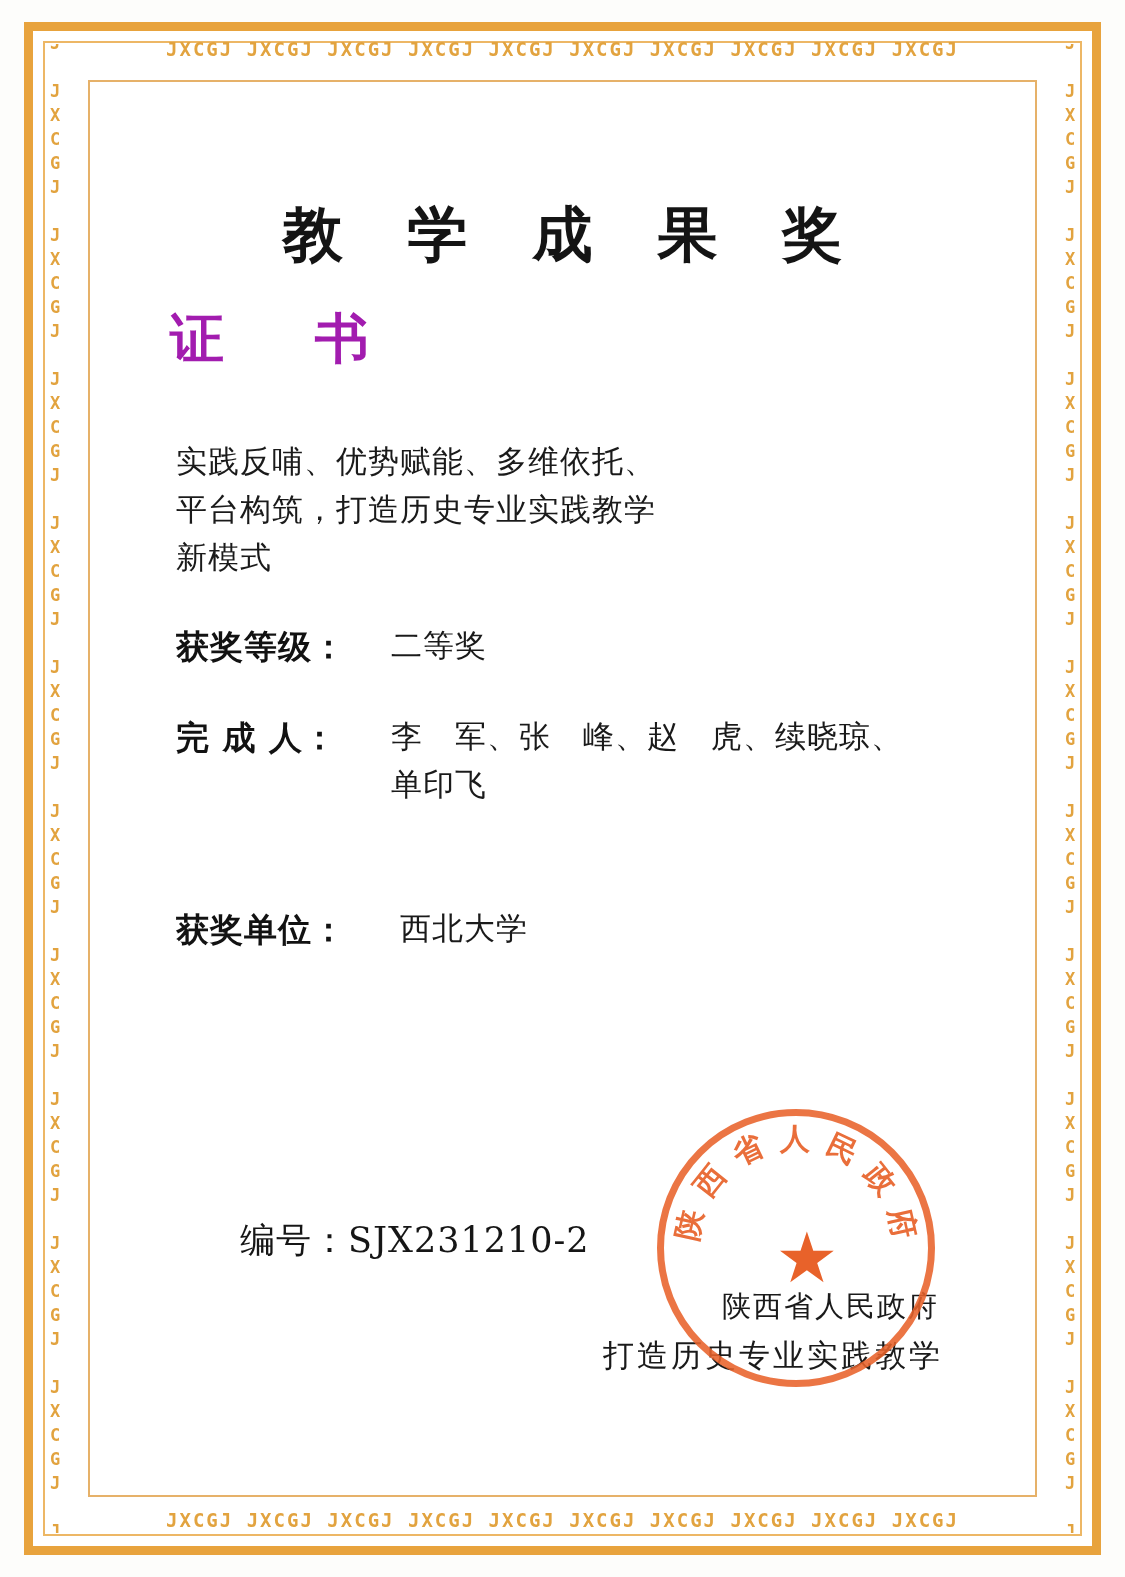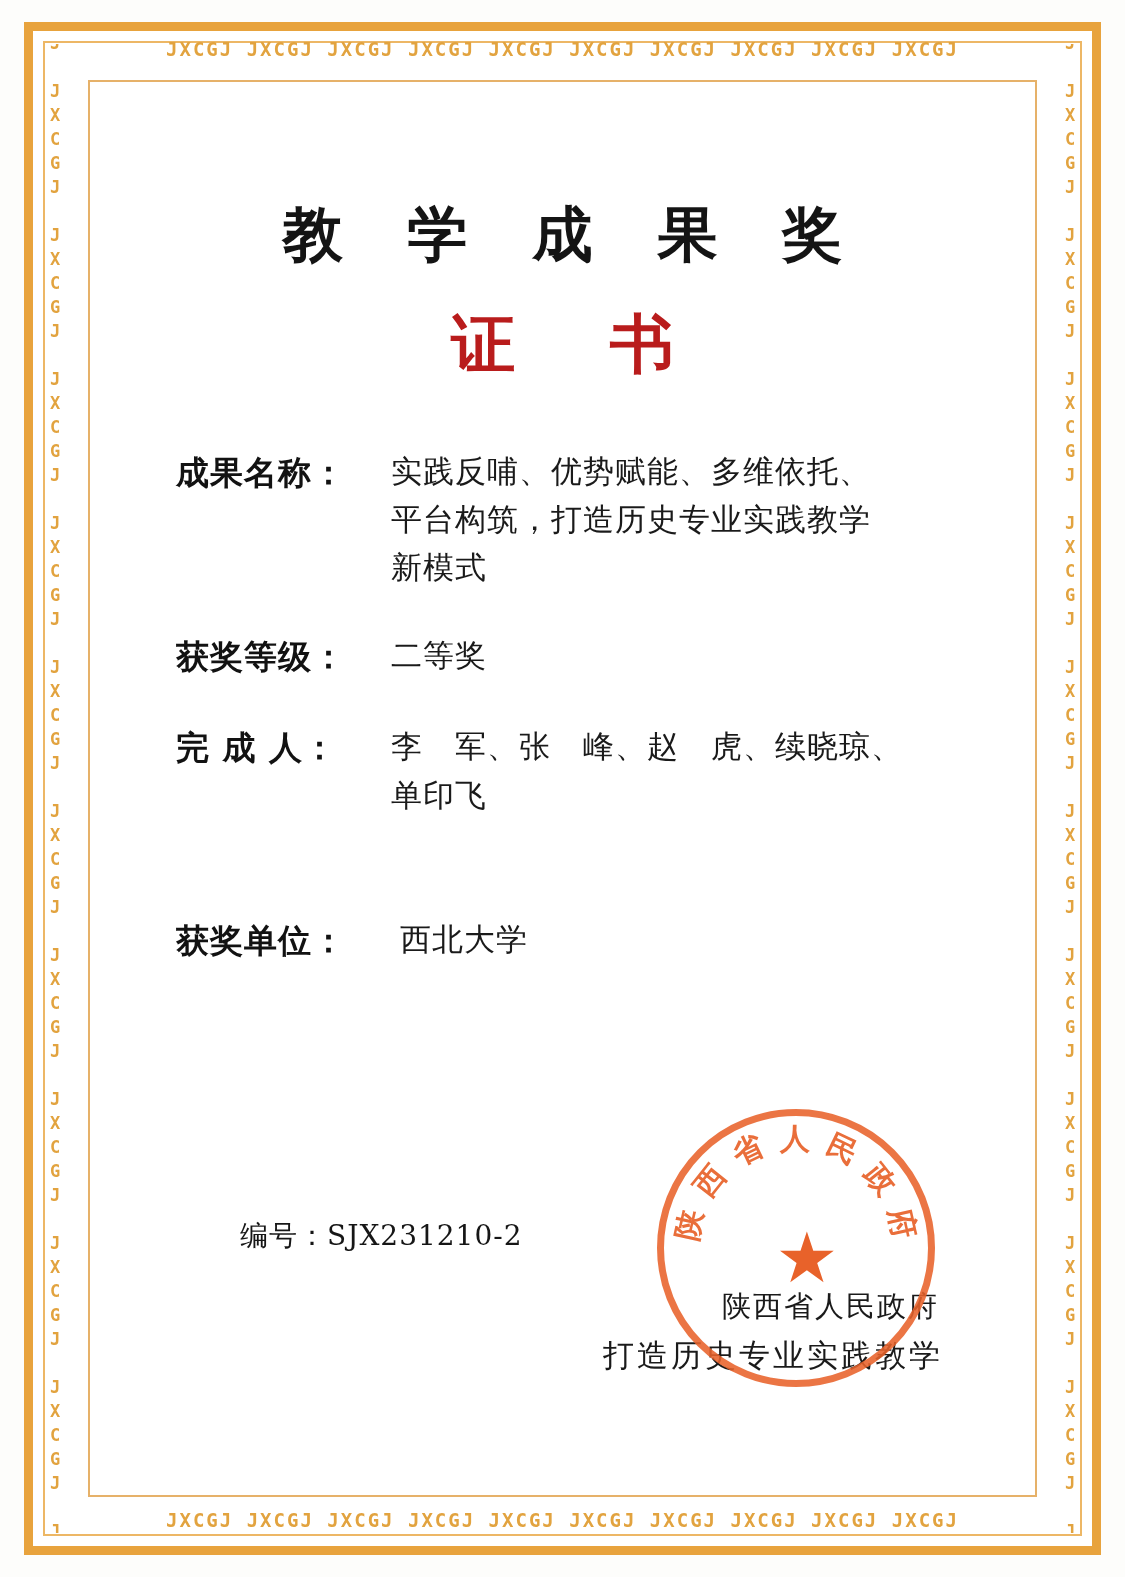--- a/index.html
+++ b/index.html
@@ -118,26 +118,26 @@
     font-family: "DejaVu Serif", "Liberation Serif", serif;
     font-size: 60px;
     font-weight: bold;
     letter-spacing: 22px;
     color: #141414;
     text-indent: 22px;
   }
 
   .title-sub {
     margin-top: 34px;
-    text-align: center;
-    font-family: "DejaVu Serif", "Liberation Serif", serif;
-    font-size: 64px;
+    text-align: left;
+    font-family: "DejaVu Serif", "Liberation Serif", serif;
+    font-size: 54px;
     font-weight: bold;
     letter-spacing: 36px;
-    color: #b91c1c;
+    color: #a21caf;
     text-indent: 36px;
     line-height: 1.05;
   }
 
   .fields {
     margin-top: 70px;
     padding-left: 42px;
     padding-right: 20px;
   }
 
@@ -170,21 +170,21 @@
   .field-value .vline { display: block; }
 
   .field-row.gap-top { margin-top: 40px; }
   .field-row.gap-big { margin-top: 96px; gap: 9px; }
 
   .serial {
     position: absolute;
     left: 150px;
     top: 1094px;
     font-family: "DejaVu Serif", "Liberation Serif", serif;
-    font-size: 28px;
+    font-size: 35px;
     color: #161616;
     letter-spacing: 1px;
   }
 
   
   .seal-wrap {
     position: absolute;
     right: 78px;
     bottom: 86px;
     width: 300px;
@@ -266,21 +266,20 @@
 
   <div class="inner-panel">
     <div class="content">
 
       <div class="title-main">教 学 成 果 奖</div>
       <div class="title-sub">证 书</div>
 
       <div class="fields">
 
         <div class="field-row">
-          <div class="field-label">成果名称：</div>
           <div class="field-value">
             <span class="vline">实践反哺、优势赋能、多维依托、</span>
             <span class="vline">平台构筑，打造历史专业实践教学</span>
             <span class="vline">新模式</span>
           </div>
         </div>
 
         <div class="field-row gap-top">
           <div class="field-label">获奖等级：</div>
           <div class="field-value">二等奖</div>

